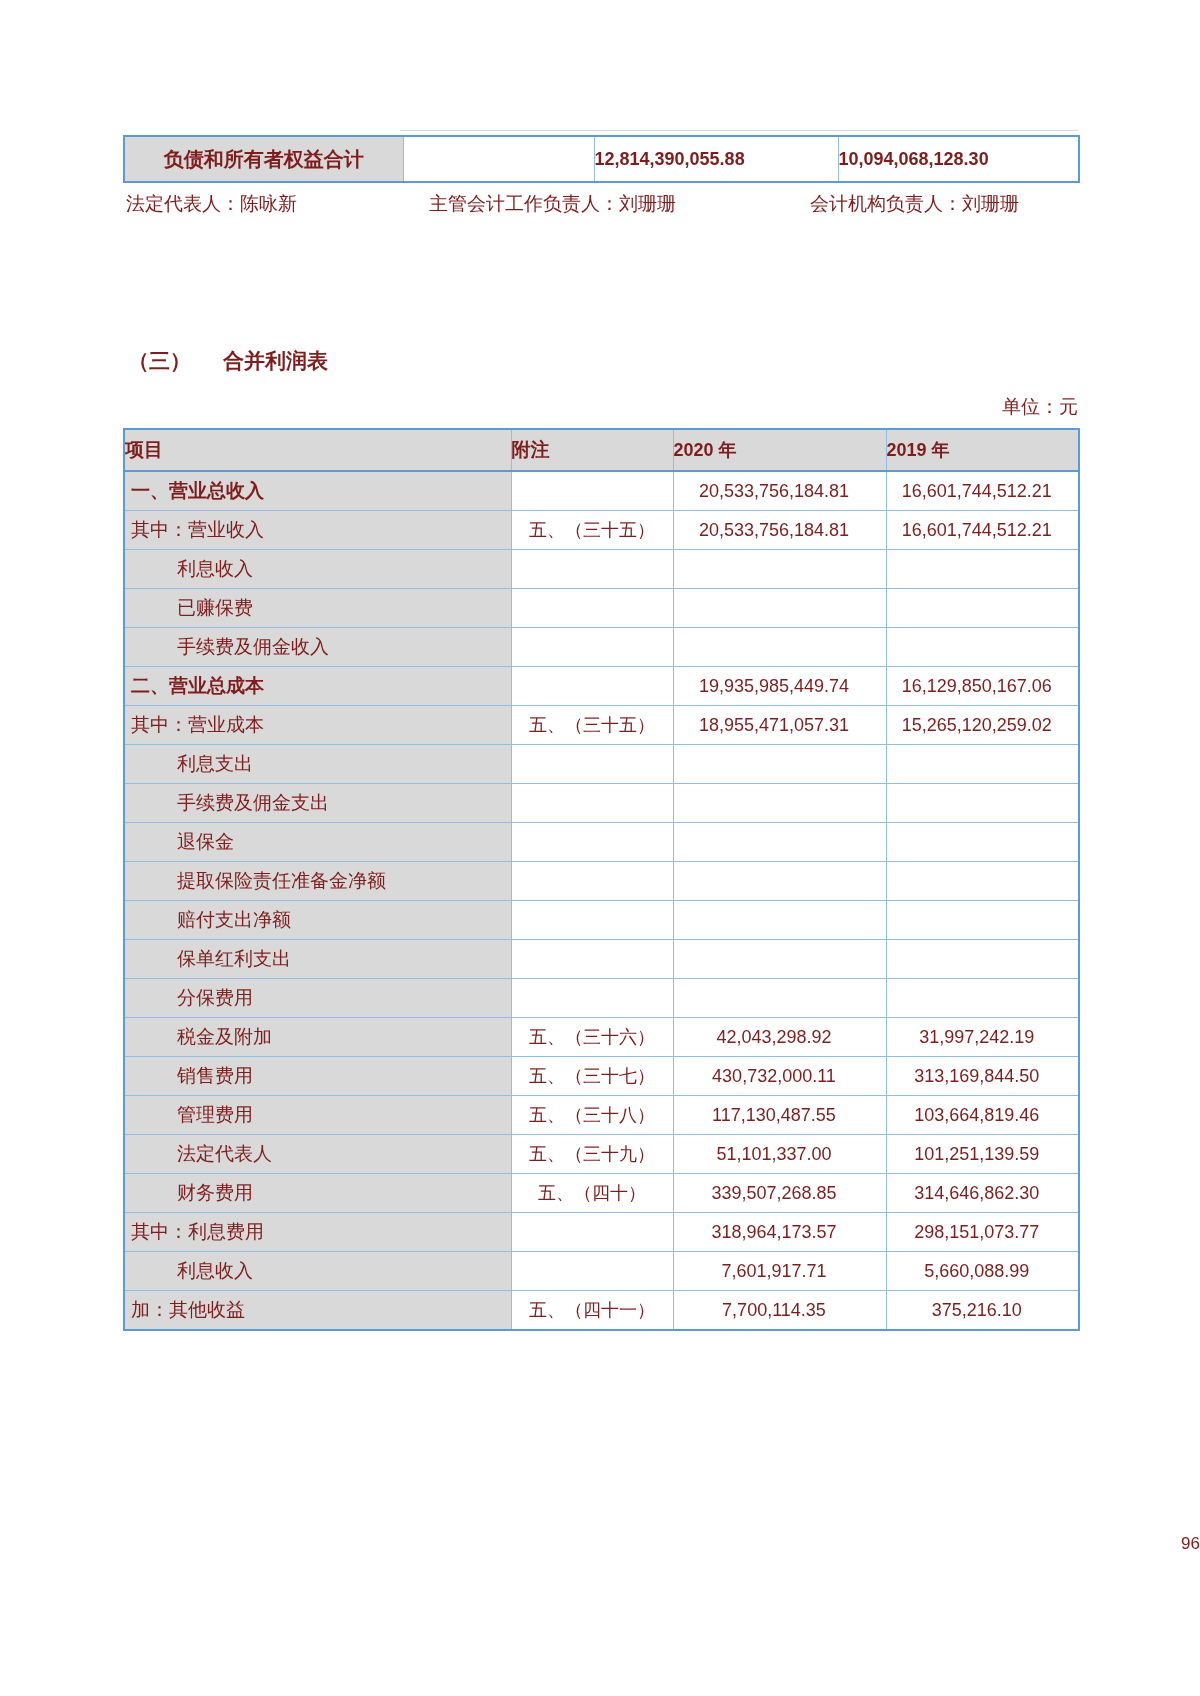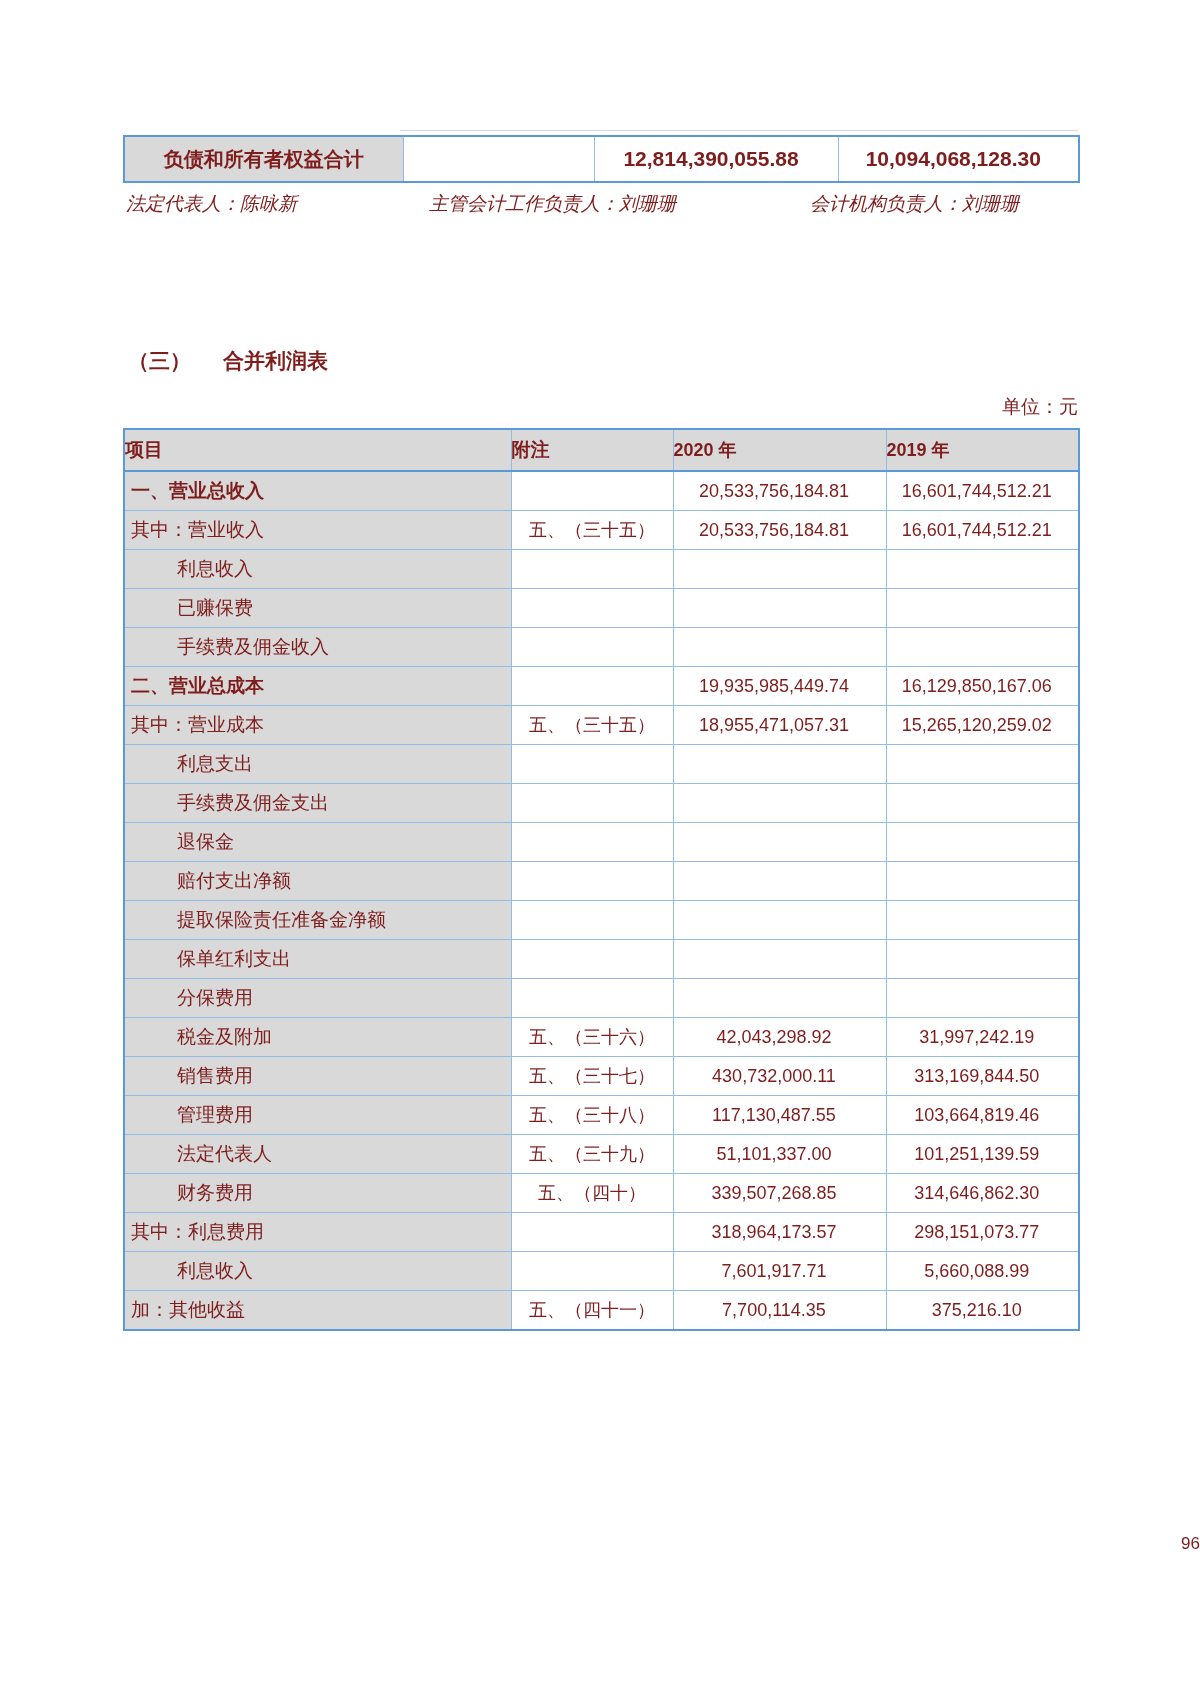--- a/index.html
+++ b/index.html
@@ -25,25 +25,25 @@
     border:1px solid #92bce4;
     height:44px;padding:0;
     font-size:19px;
     overflow:hidden;white-space:nowrap;
   }
   .top-table{border:2px solid #5b9bd5;}
   .top-table .cell-label{
     background:#d9d9d9;text-align:center;font-weight:bold;font-size:20px;
   }
   .top-table .cell-num{
-    text-align:center;padding-right:10px;font-weight:bold;
-    font-family:"Liberation Sans","DejaVu Sans",sans-serif;font-size:21px;
-  }
-  
-  .signatures{position:absolute;top:191px;left:0;width:1200px;height:28px;font-size:19px;font-style:italic;}
+    text-align:left;padding-right:10px;font-weight:bold;
+    font-family:"Liberation Sans","DejaVu Sans",sans-serif;font-size:18px;
+  }
+  
+  .signatures{position:absolute;top:191px;left:0;width:1200px;height:28px;font-size:19px;}
   .sig{position:absolute;white-space:nowrap;}
   .sig-1{left:126px;}
   .sig-2{left:429px;}
   .sig-3{left:810px;}
   
   .section-title{
     position:absolute;left:128px;top:347px;
     font-size:21px;font-weight:bold;white-space:nowrap;
   }
   .section-title .sec-no{margin-right:32px;}
@@ -192,27 +192,27 @@
           <td class="c-num"></td>
           <td class="c-num"></td>
         </tr>
         <tr>
           <td class="c-label indent">退保金</td>
           <td class="c-note"></td>
           <td class="c-num"></td>
           <td class="c-num"></td>
         </tr>
         <tr>
+          <td class="c-label indent">提取保险责任准备金净额</td>
+          <td class="c-note"></td>
+          <td class="c-num"></td>
+          <td class="c-num"></td>
+        </tr>
+        <tr>
           <td class="c-label indent">赔付支出净额</td>
-          <td class="c-note"></td>
-          <td class="c-num"></td>
-          <td class="c-num"></td>
-        </tr>
-        <tr>
-          <td class="c-label indent">提取保险责任准备金净额</td>
           <td class="c-note"></td>
           <td class="c-num"></td>
           <td class="c-num"></td>
         </tr>
         <tr>
           <td class="c-label indent">保单红利支出</td>
           <td class="c-note"></td>
           <td class="c-num"></td>
           <td class="c-num"></td>
         </tr>

